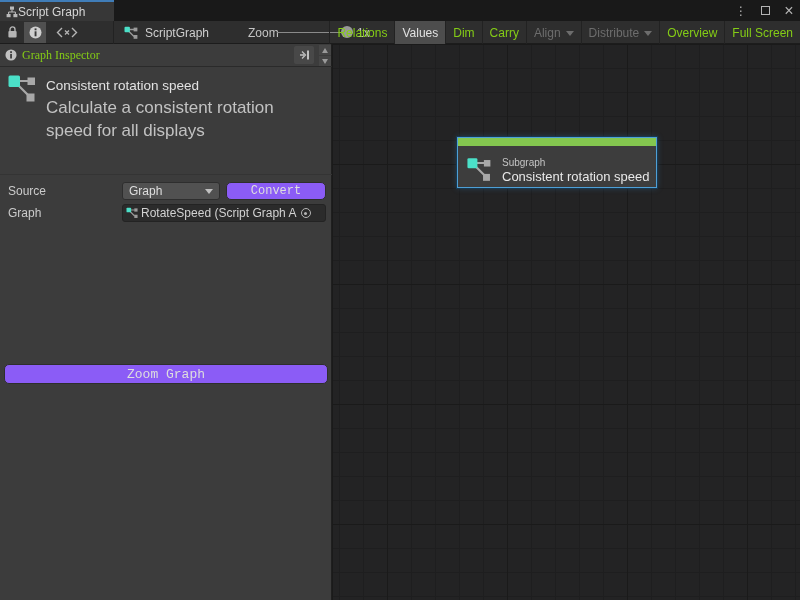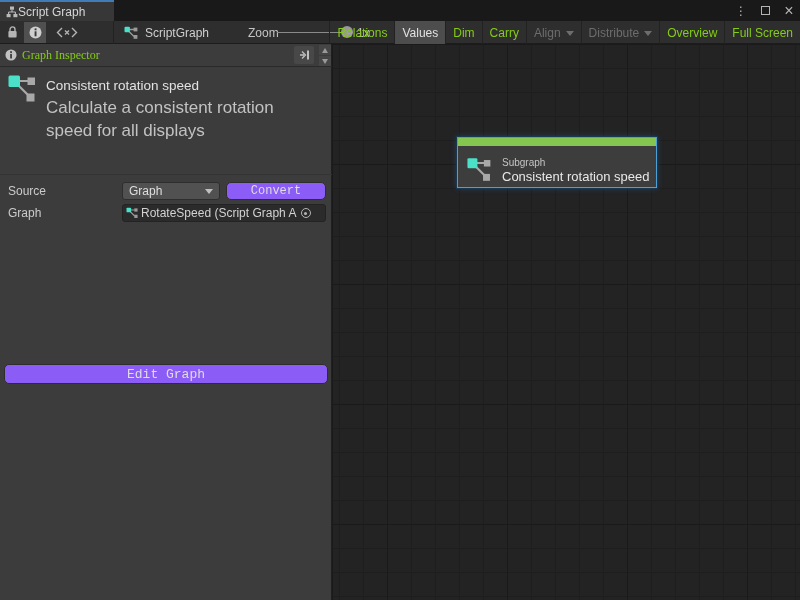--- a/index.html
+++ b/index.html
@@ -248,21 +248,21 @@
           </svg>
           <span class="txt">RotateSpeed (Script Graph A</span>
           <div class="picker">
             <div class="ring">
                 <div class="dot"></div>
               </div>
           </div>
         </div>
       </div>
       <div class="btn editgraph">
-        <span>Edit Graph</span>
+        <span>Zoom Graph</span>
       </div>
     </div>
   </div>
 
   <div class="canvas">
     <div class="node">
       <div class="node-green"></div>
       <div class="node-body">
         <svg width="26" height="26" viewBox="0 0 30 30">
           <path d="M8 7 H22 M8 9 L21 22" stroke="#a8a8a8" stroke-width="2.4" fill="none"></path>

